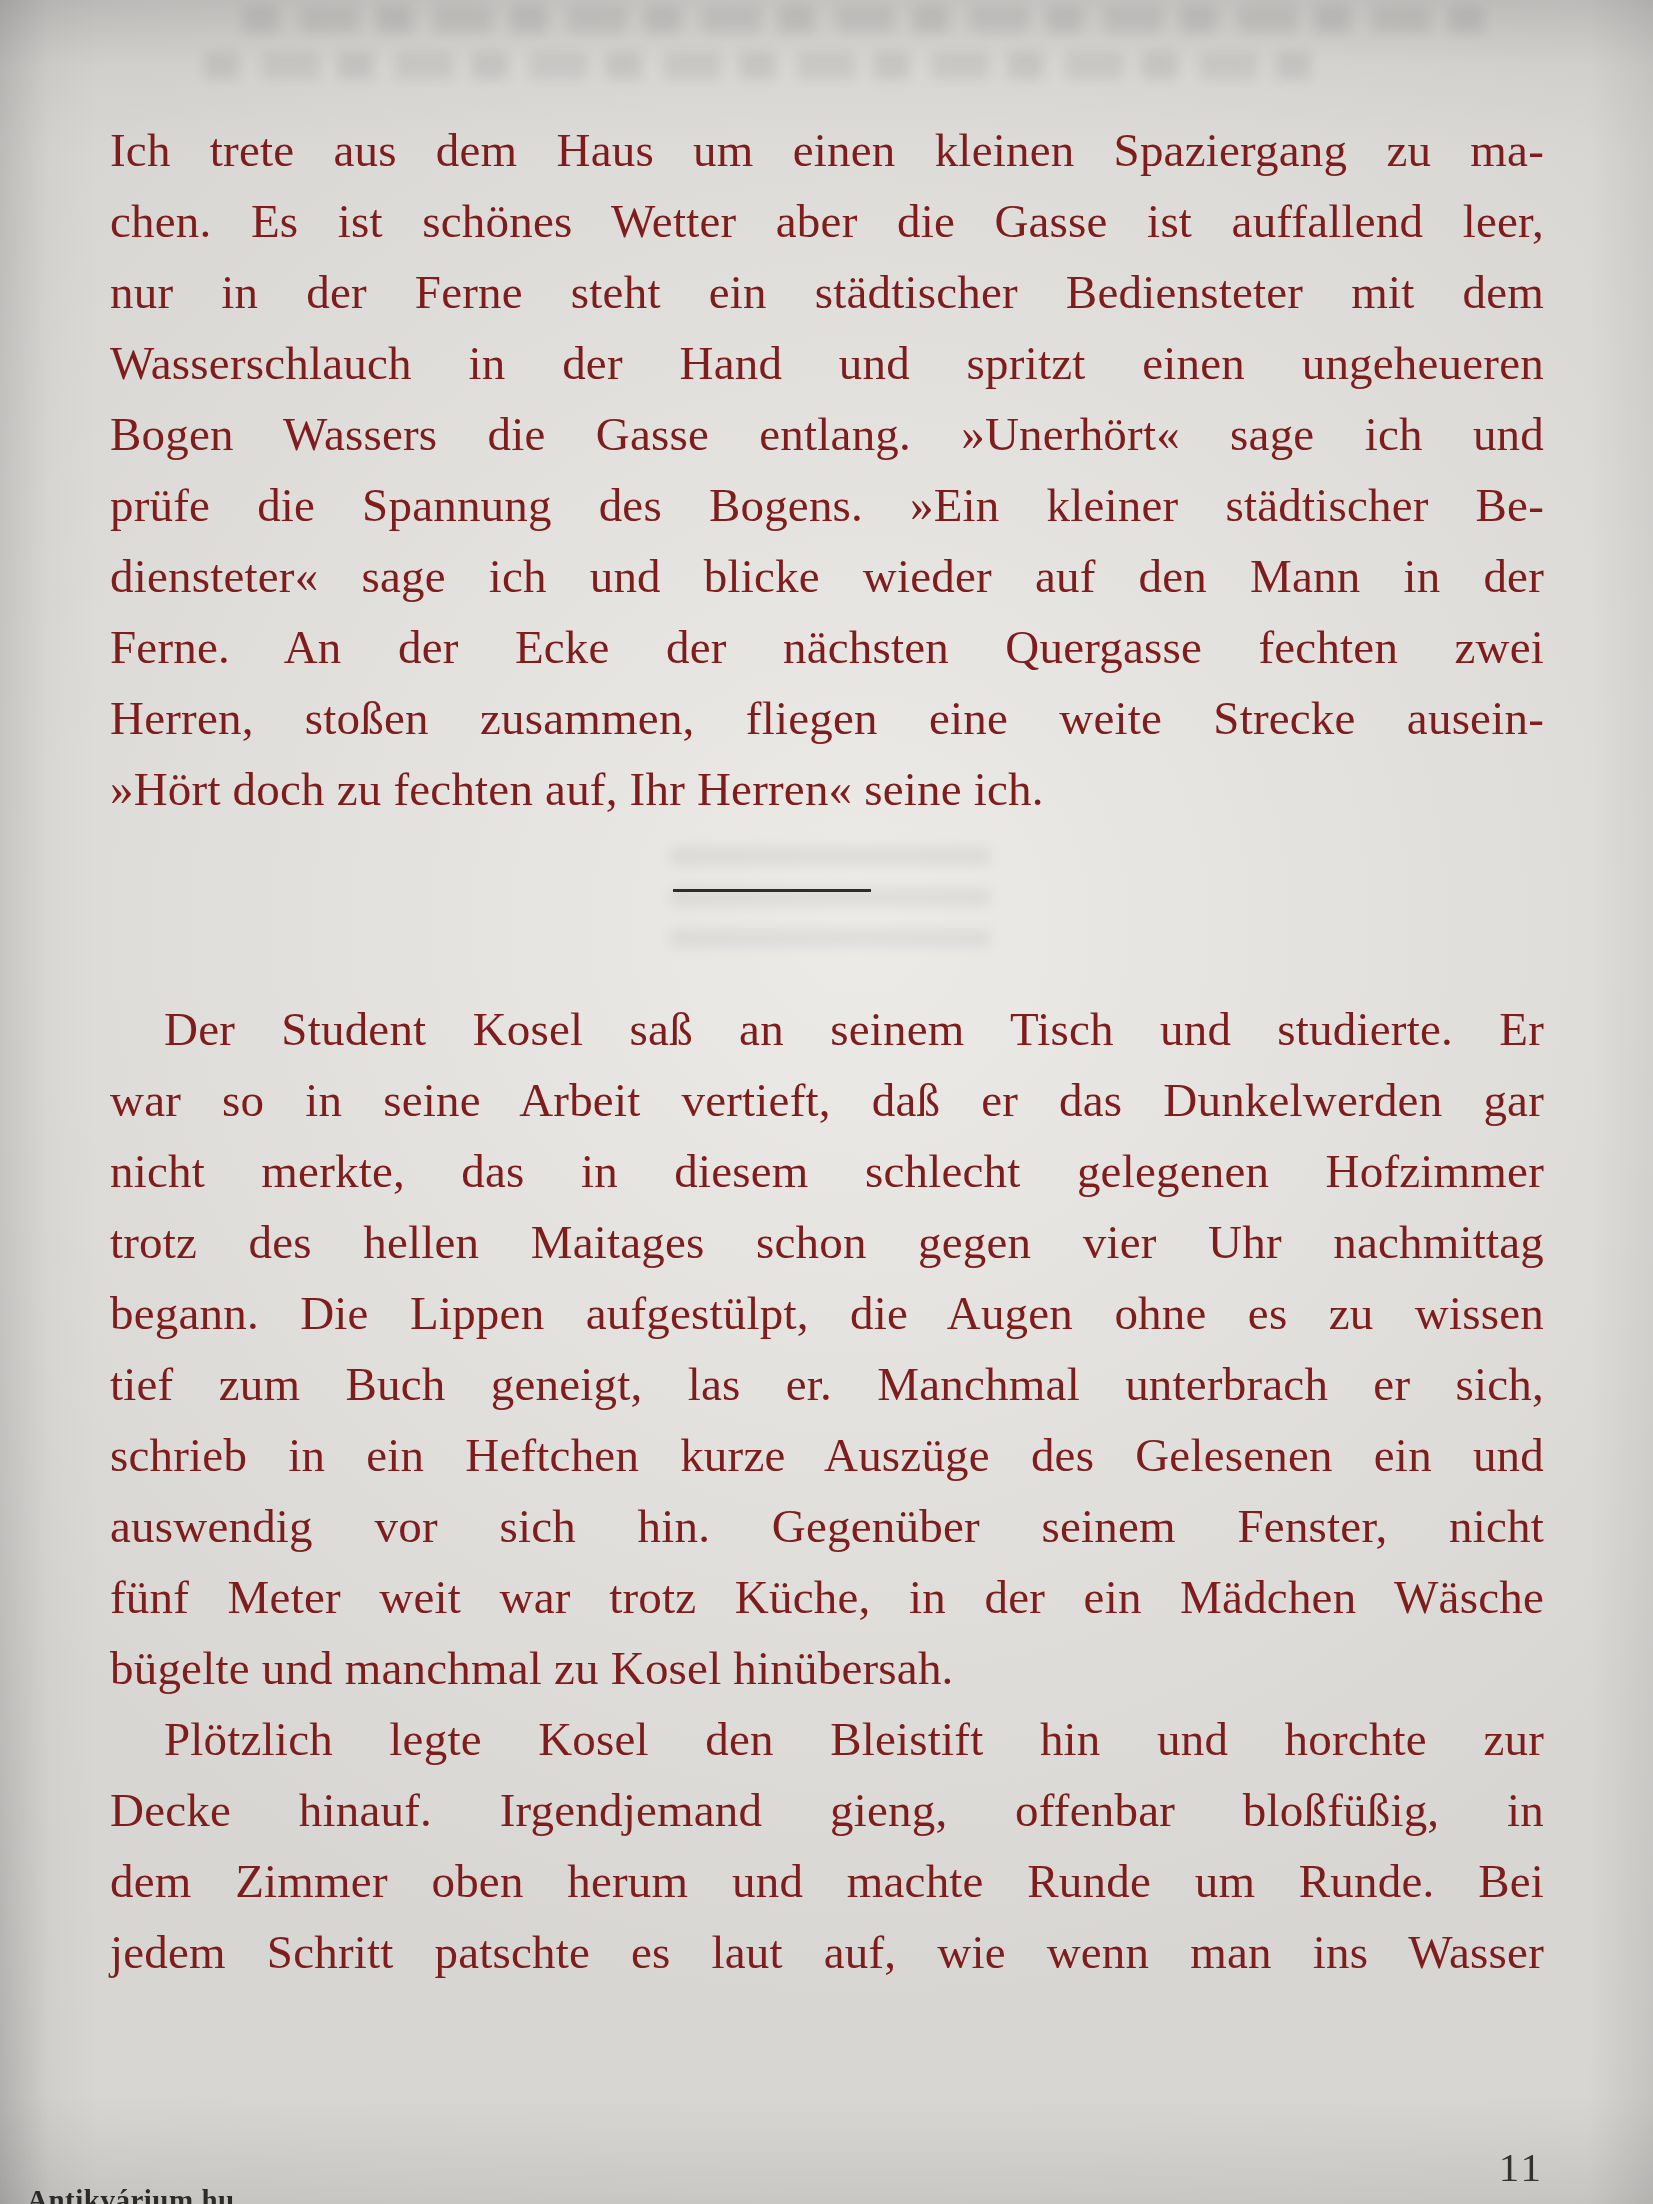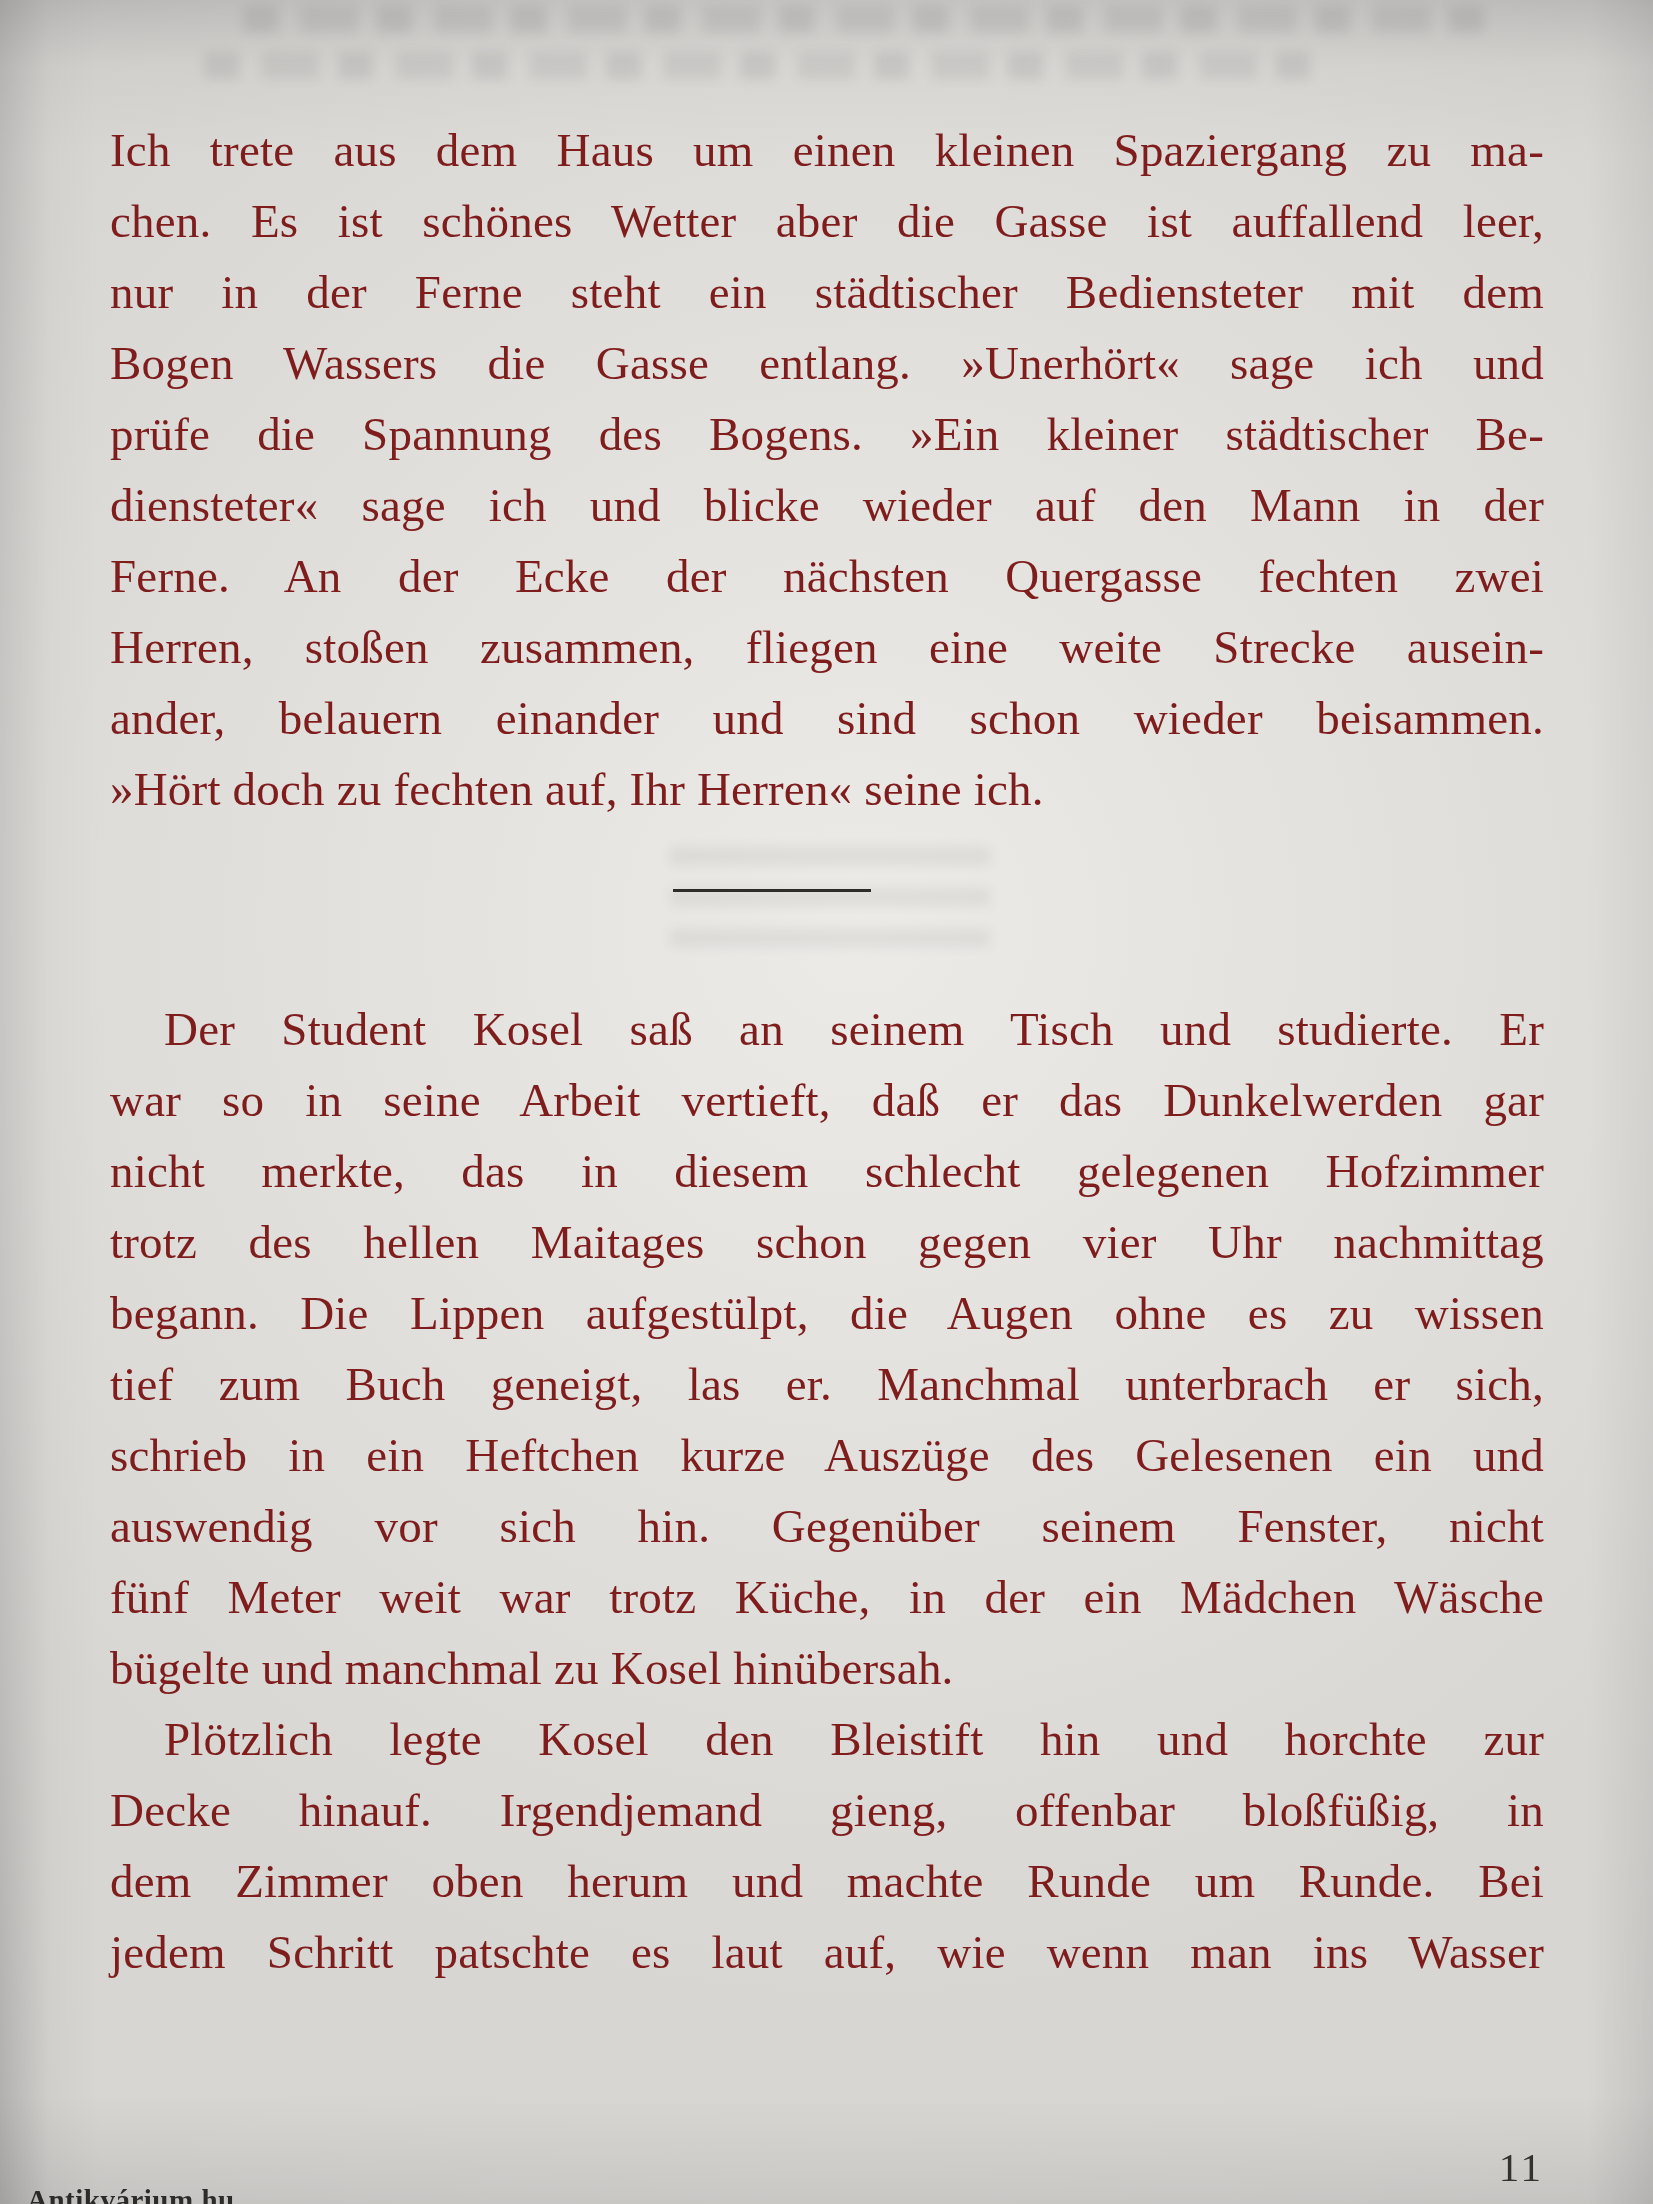--- a/index.html
+++ b/index.html
@@ -103,26 +103,26 @@
 
 <div class="ghost ghost-line ghost-1"></div>
 <div class="ghost ghost-line ghost-2"></div>
 <div class="ghost ghost-3"></div>
 
 <div class="text-block">
     <div class="paragraph">
       <div class="line">Ich trete aus dem Haus um einen kleinen Spaziergang zu ma-</div>
       <div class="line">chen. Es ist schönes Wetter aber die Gasse ist auffallend leer,</div>
       <div class="line">nur in der Ferne steht ein städtischer Bediensteter mit dem</div>
+      <div class="line">Wasserschlauch in der Hand und spritzt einen ungeheueren</div>
       <div class="line">Bogen Wassers die Gasse entlang. »Unerhört« sage ich und</div>
       <div class="line">prüfe die Spannung des Bogens. »Ein kleiner städtischer Be-</div>
       <div class="line">diensteter« sage ich und blicke wieder auf den Mann in der</div>
       <div class="line">Ferne. An der Ecke der nächsten Quergasse fechten zwei</div>
       <div class="line">Herren, stoßen zusammen, fliegen eine weite Strecke ausein-</div>
-      <div class="line">ander, belauern einander und sind schon wieder beisammen.</div>
       <div class="line last">»Hört doch zu fechten auf, Ihr Herren« seine ich.</div>
     </div>
     <div class="divider"></div>
     <div class="paragraph">
       <div class="line indent">Der Student Kosel saß an seinem Tisch und studierte. Er</div>
       <div class="line">war so in seine Arbeit vertieft, daß er das Dunkelwerden gar</div>
       <div class="line">nicht merkte, das in diesem schlecht gelegenen Hofzimmer</div>
       <div class="line">trotz des hellen Maitages schon gegen vier Uhr nachmittag</div>
       <div class="line">begann. Die Lippen aufgestülpt, die Augen ohne es zu wissen</div>
       <div class="line">tief zum Buch geneigt, las er. Manchmal unterbrach er sich,</div>

